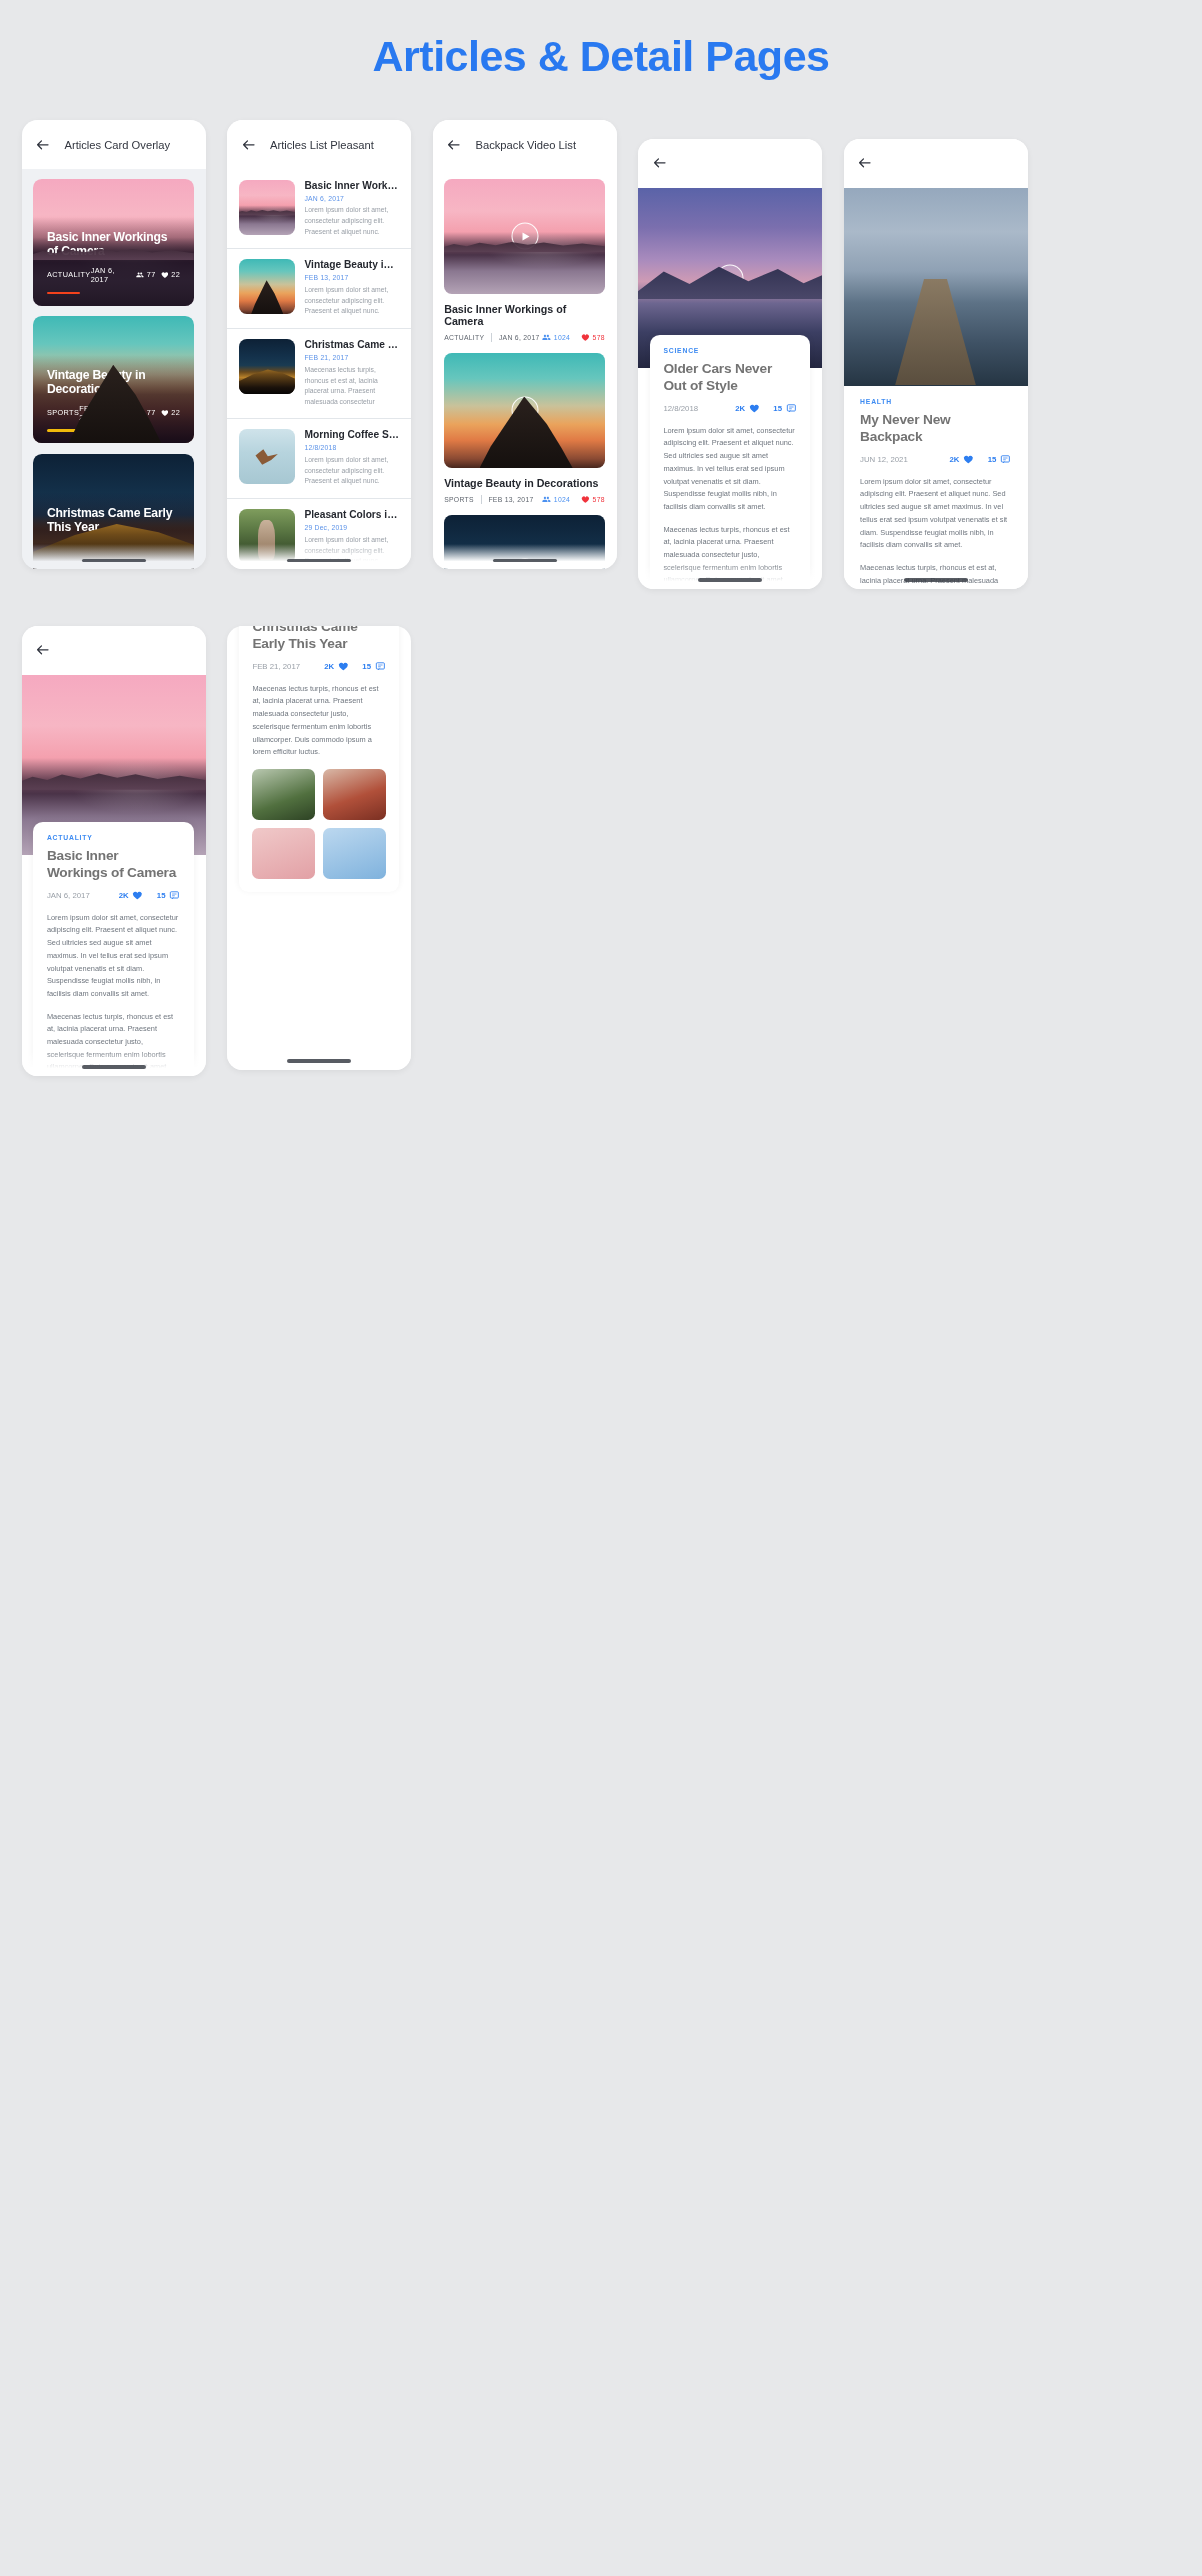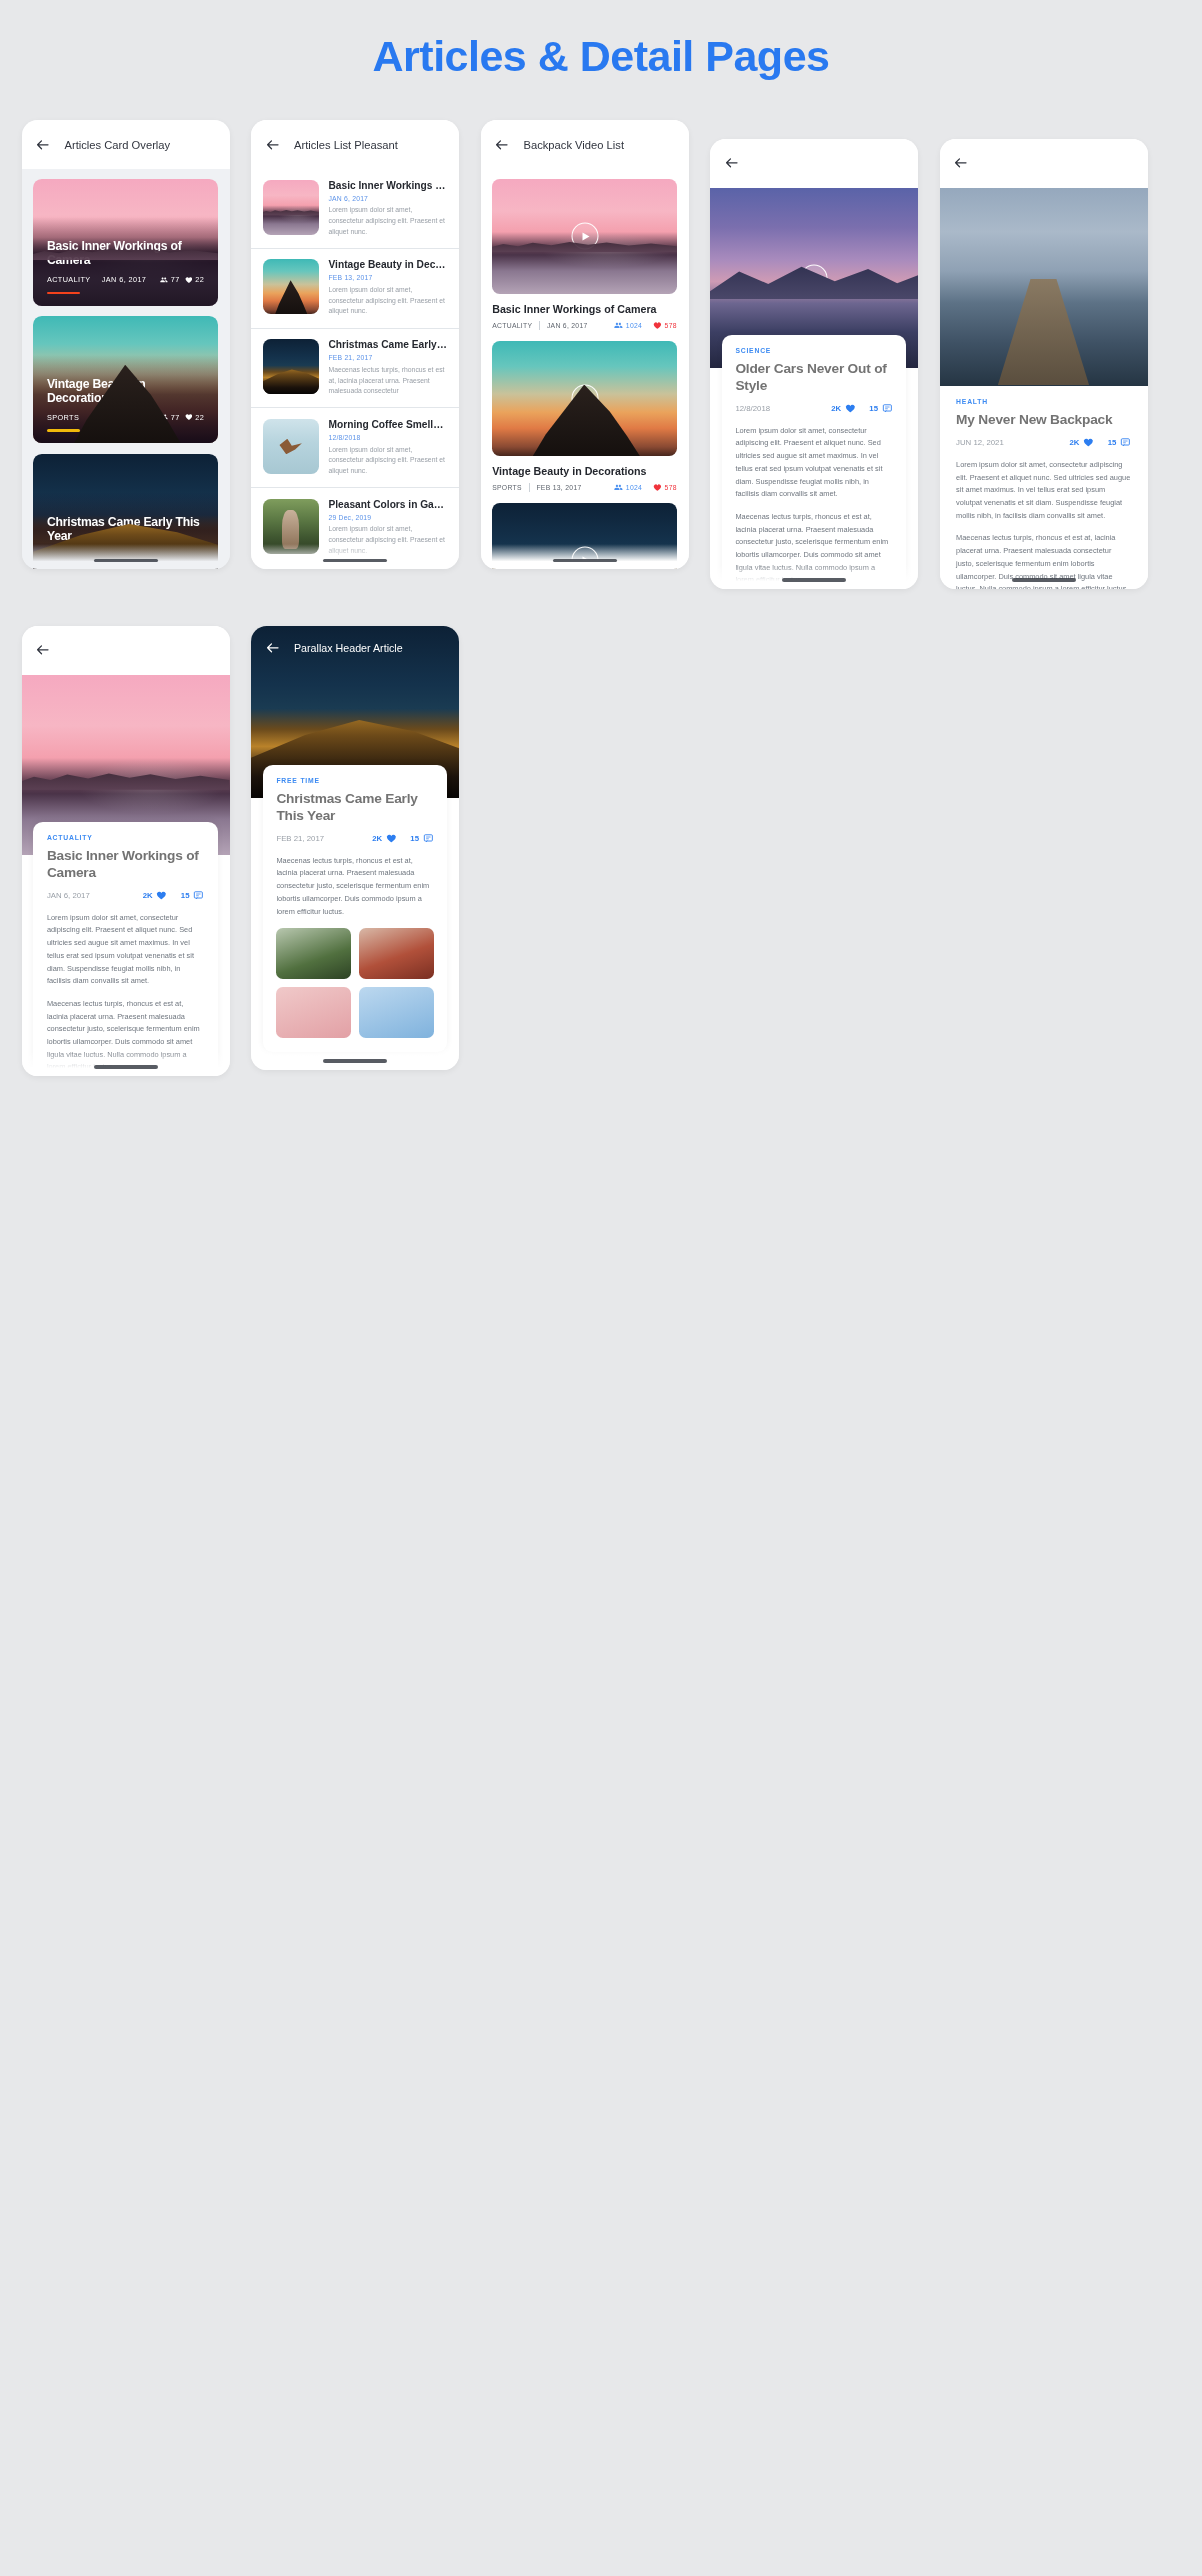--- a/index.html
+++ b/index.html
@@ -21,21 +21,21 @@
   }
   .grid {
     width: 1202px;
     padding: 0 21.5px;
     display: flex;
     flex-wrap: wrap;
     gap: 18.5px 21.5px;
     margin-top: 39px;
   }
   .phone {
-    width: 208px;
+    width: 184px;
     background: #eff1f4;
     border-radius: 15.6px;
     overflow: hidden;
     position: relative;
     box-shadow: 0 2px 5.9px rgba(0,0,0,0.06);
   }
   .phone.h1 { height: 449px; }
   .phone.h2 { height: 450px; }
   .phone.h3 { height: 444px; }
 
@@ -676,28 +676,20 @@
       </div>
       <p class="para">Lorem ipsum dolor sit amet, consectetur adipiscing elit. Praesent et aliquet nunc. Sed ultricies sed augue sit amet maximus. In vel tellus erat sed ipsum volutpat venenatis et sit diam. Suspendisse feugiat mollis nibh, in facilisis diam convallis sit amet.</p>
       <p class="para">Maecenas lectus turpis, rhoncus et est at, lacinia placerat urna. Praesent malesuada consectetur justo, scelerisque fermentum enim lobortis ullamcorper. Duis commodo sit amet ligula vitae luctus. Nulla commodo ipsum a lorem efficitur luctus.</p>
 
     </div>
     <div class="scroll-fade white"></div>
     <div class="home-indicator"></div>
   </div>
 
   <div class="phone h3 row3" style="background:#fff">
-    <div class="detail-hero img img-dune" style="height:172px">
-      <div class="topbar-overlay">
-        <svg class="back-icon" viewBox="0 0 24 24">
-          <path d="M20 12H4M10 6l-6 6 6 6" fill="none" stroke="#ffffff" stroke-width="2" stroke-linecap="round" stroke-linejoin="round"></path>
-        </svg>
-        <span class="topbar-title">Parallax Header Article</span>
-      </div>
-    </div>
     <div class="detail-sheet">
       <div class="cat-tag">FREE TIME</div>
       <div class="detail-title">Christmas Came Early This Year</div>
       <div class="detail-metarow">
         <span>FEB 21, 2017</span>
         <span class="grow"></span>
         <span class="m-likes">
           <span>2K</span>
           <svg width="10.7" height="10.7" viewBox="0 0 24 24">
               <path fill="#2d7ef0" d="M12 21s-7.5-4.9-9.3-9A5.3 5.3 0 0 1 12 6.6 5.3 5.3 0 0 1 21.3 12c-1.8 4.1-9.3 9-9.3 9z"></path>

